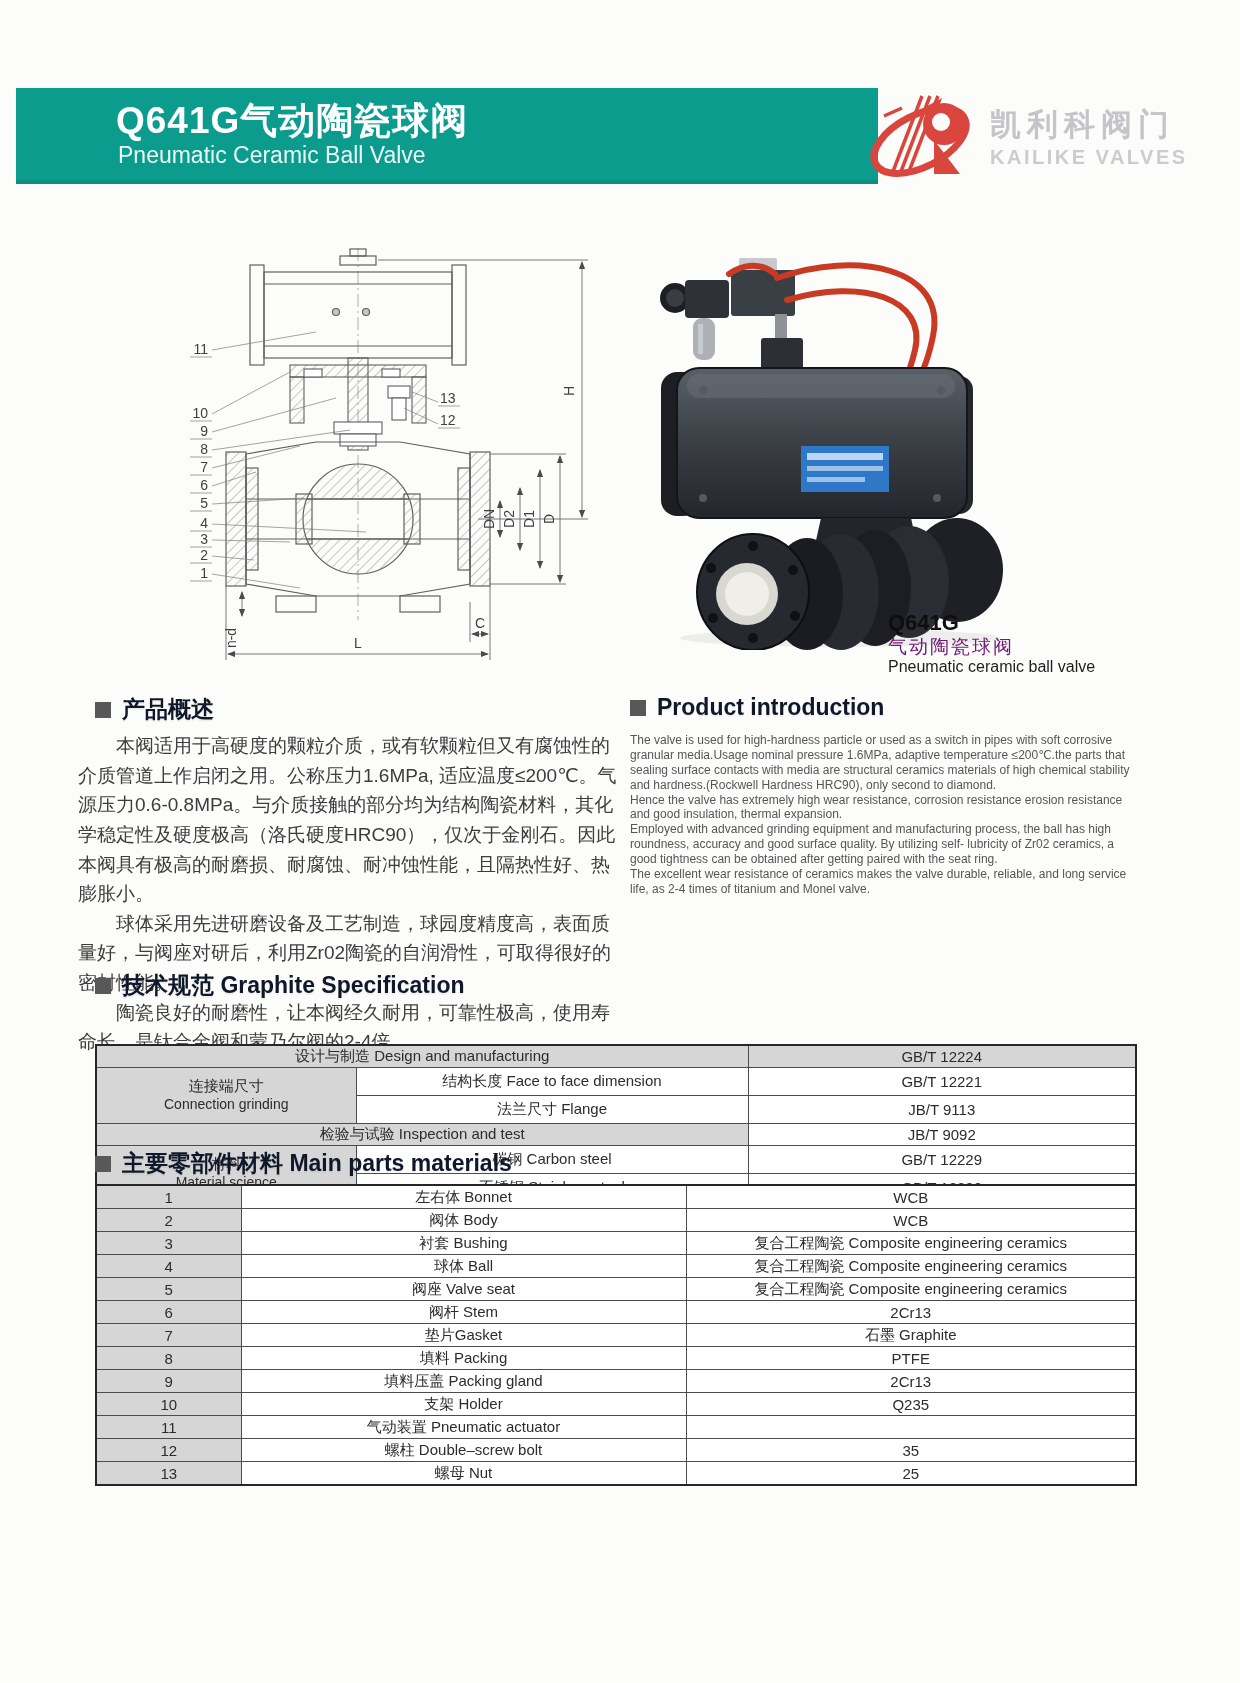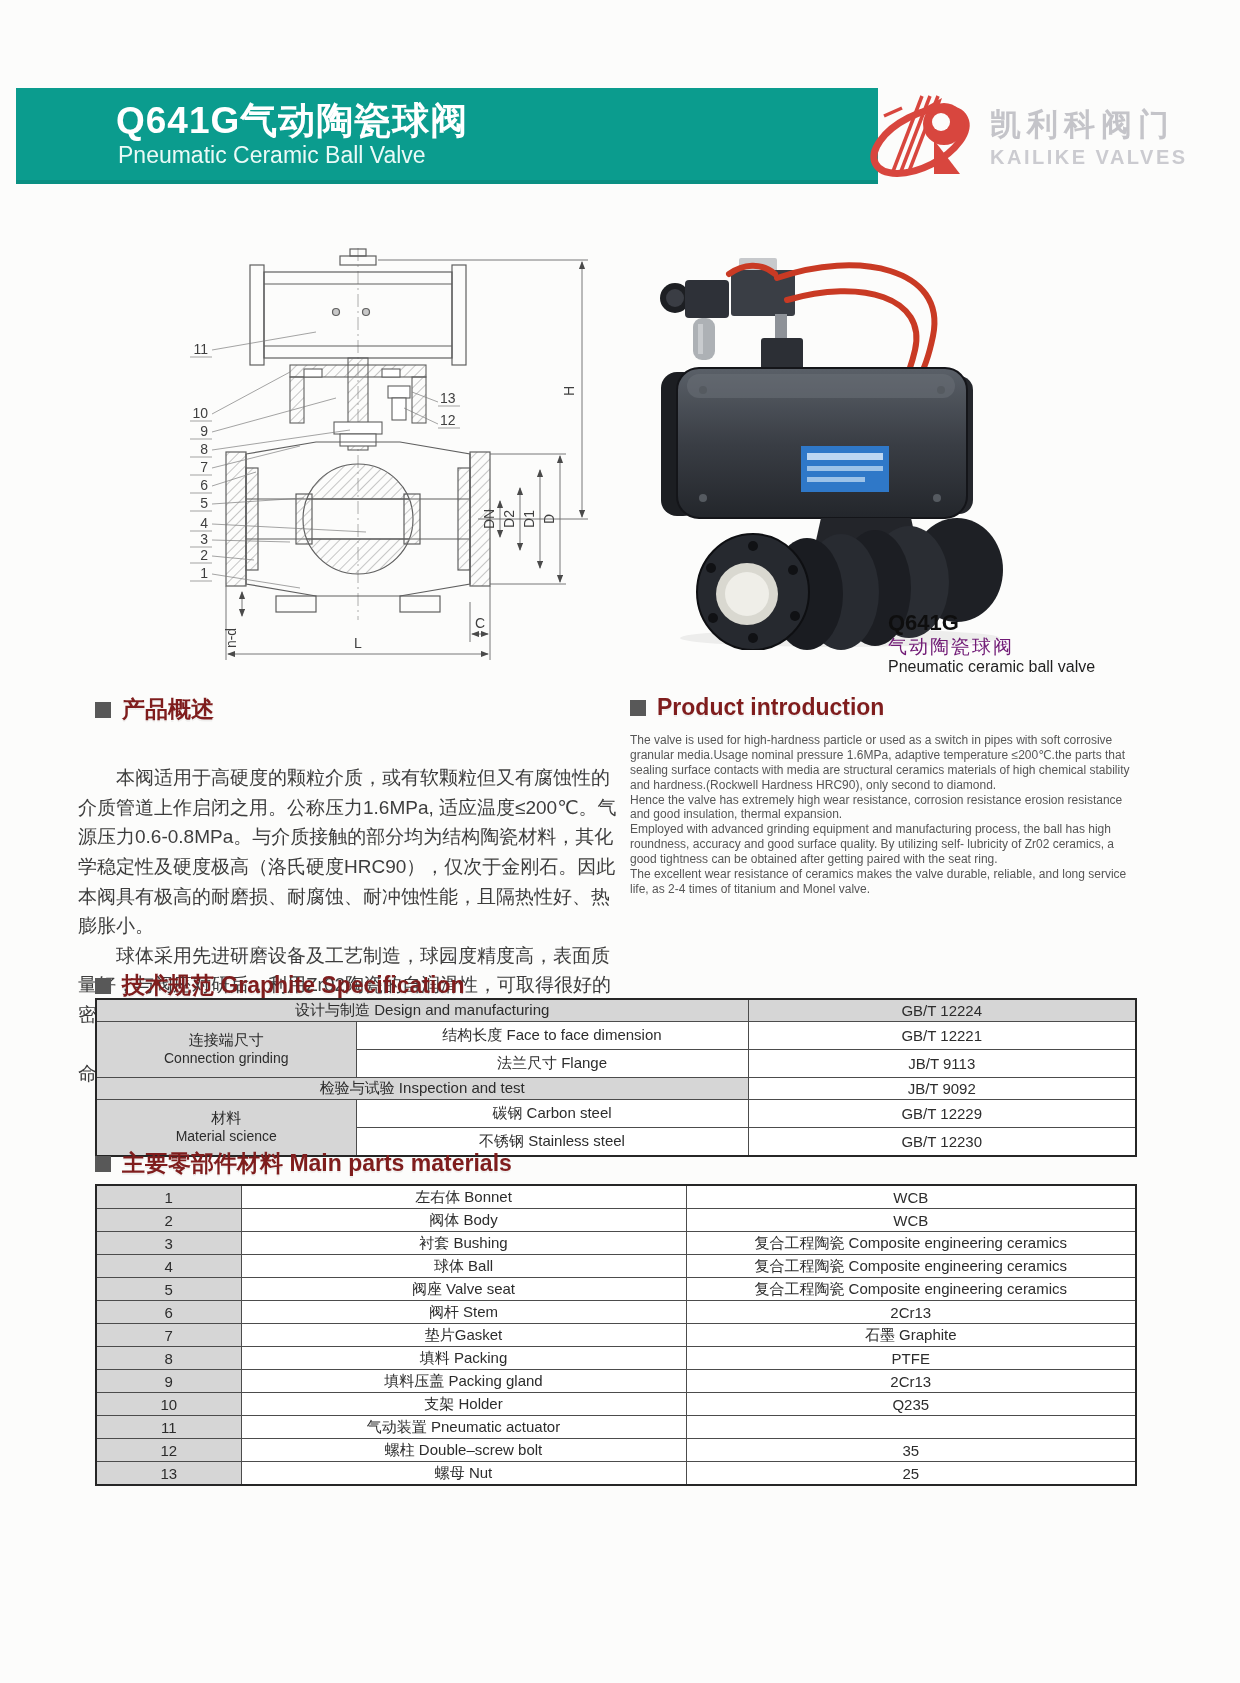--- a/index.html
+++ b/index.html
@@ -25,32 +25,32 @@
   .logo-zh{font-size:31px;font-weight:bold;color:#c4c4c9;letter-spacing:6px;white-space:nowrap;}
   .logo-en{font-size:20px;font-weight:bold;color:#cbcbd0;letter-spacing:2.5px;white-space:nowrap;}
   
   .drawing{position:absolute;left:138px;top:246px;}
   .photo{position:absolute;left:625px;top:240px;}
   .photo-caption{position:absolute;left:888px;top:610px;line-height:1.18;}
   .pc-model{font-size:22px;font-weight:bold;color:#0e0e0e;}
   .pc-zh{font-size:19px;color:#701a75;letter-spacing:2px;}
   .pc-en{font-size:16px;color:#1f1f1f;}
   
-  .sec-title{position:absolute;display:flex;align-items:center;gap:11px;font-size:23px;font-weight:bold;color:#7f1d1d;text-shadow:0 2px 0 rgba(0,0,0,0.05);white-space:nowrap;}
+  .sec-title{position:absolute;display:flex;align-items:center;gap:11px;font-size:23px;font-weight:bold;color:#0f172a;text-shadow:0 2px 0 rgba(0,0,0,0.05);white-space:nowrap;}
   .sec-title .sq{width:16px;height:16px;background:#585858;flex:none;}
   
-  .overview-text{position:absolute;left:78px;top:731px;width:540px;font-size:19px;line-height:1.56;color:#3d3d3d;margin-top:32px;}
+  .overview-text{position:absolute;left:78px;top:731px;width:540px;font-size:19px;line-height:1.56;color:#3d3d3d;}
   .overview-text p{margin:0;text-indent:2em;}
   .intro-text{position:absolute;left:630px;top:733px;width:514px;font-size:12px;line-height:1.24;color:#565656;}
   .intro-text p{margin:0;}
   
   table.dt{position:absolute;left:95px;border-collapse:collapse;width:1040px;table-layout:fixed;background:#fff;border:2px solid #262626;}
   table.dt td,table.dt th{border:1px solid #4c4c4c;font-size:15px;font-weight:normal;text-align:center;color:#2c2c2c;padding:1px 4px;overflow:hidden;white-space:nowrap;}
   .gray{background:#d6d6d6;}
-  table.spec{top:998px;}
+  table.spec{top:1044px;}
   table.spec tr.thin td{height:19px;}
   table.spec tr.tall td{height:25px;}
   .cell-2l{line-height:1.25;}
   .cell-2l .l2{font-size:14px;}
   table.parts{top:1184px;}
   table.parts td{height:20px;}
 </style>
 </head>
 <body>
 

